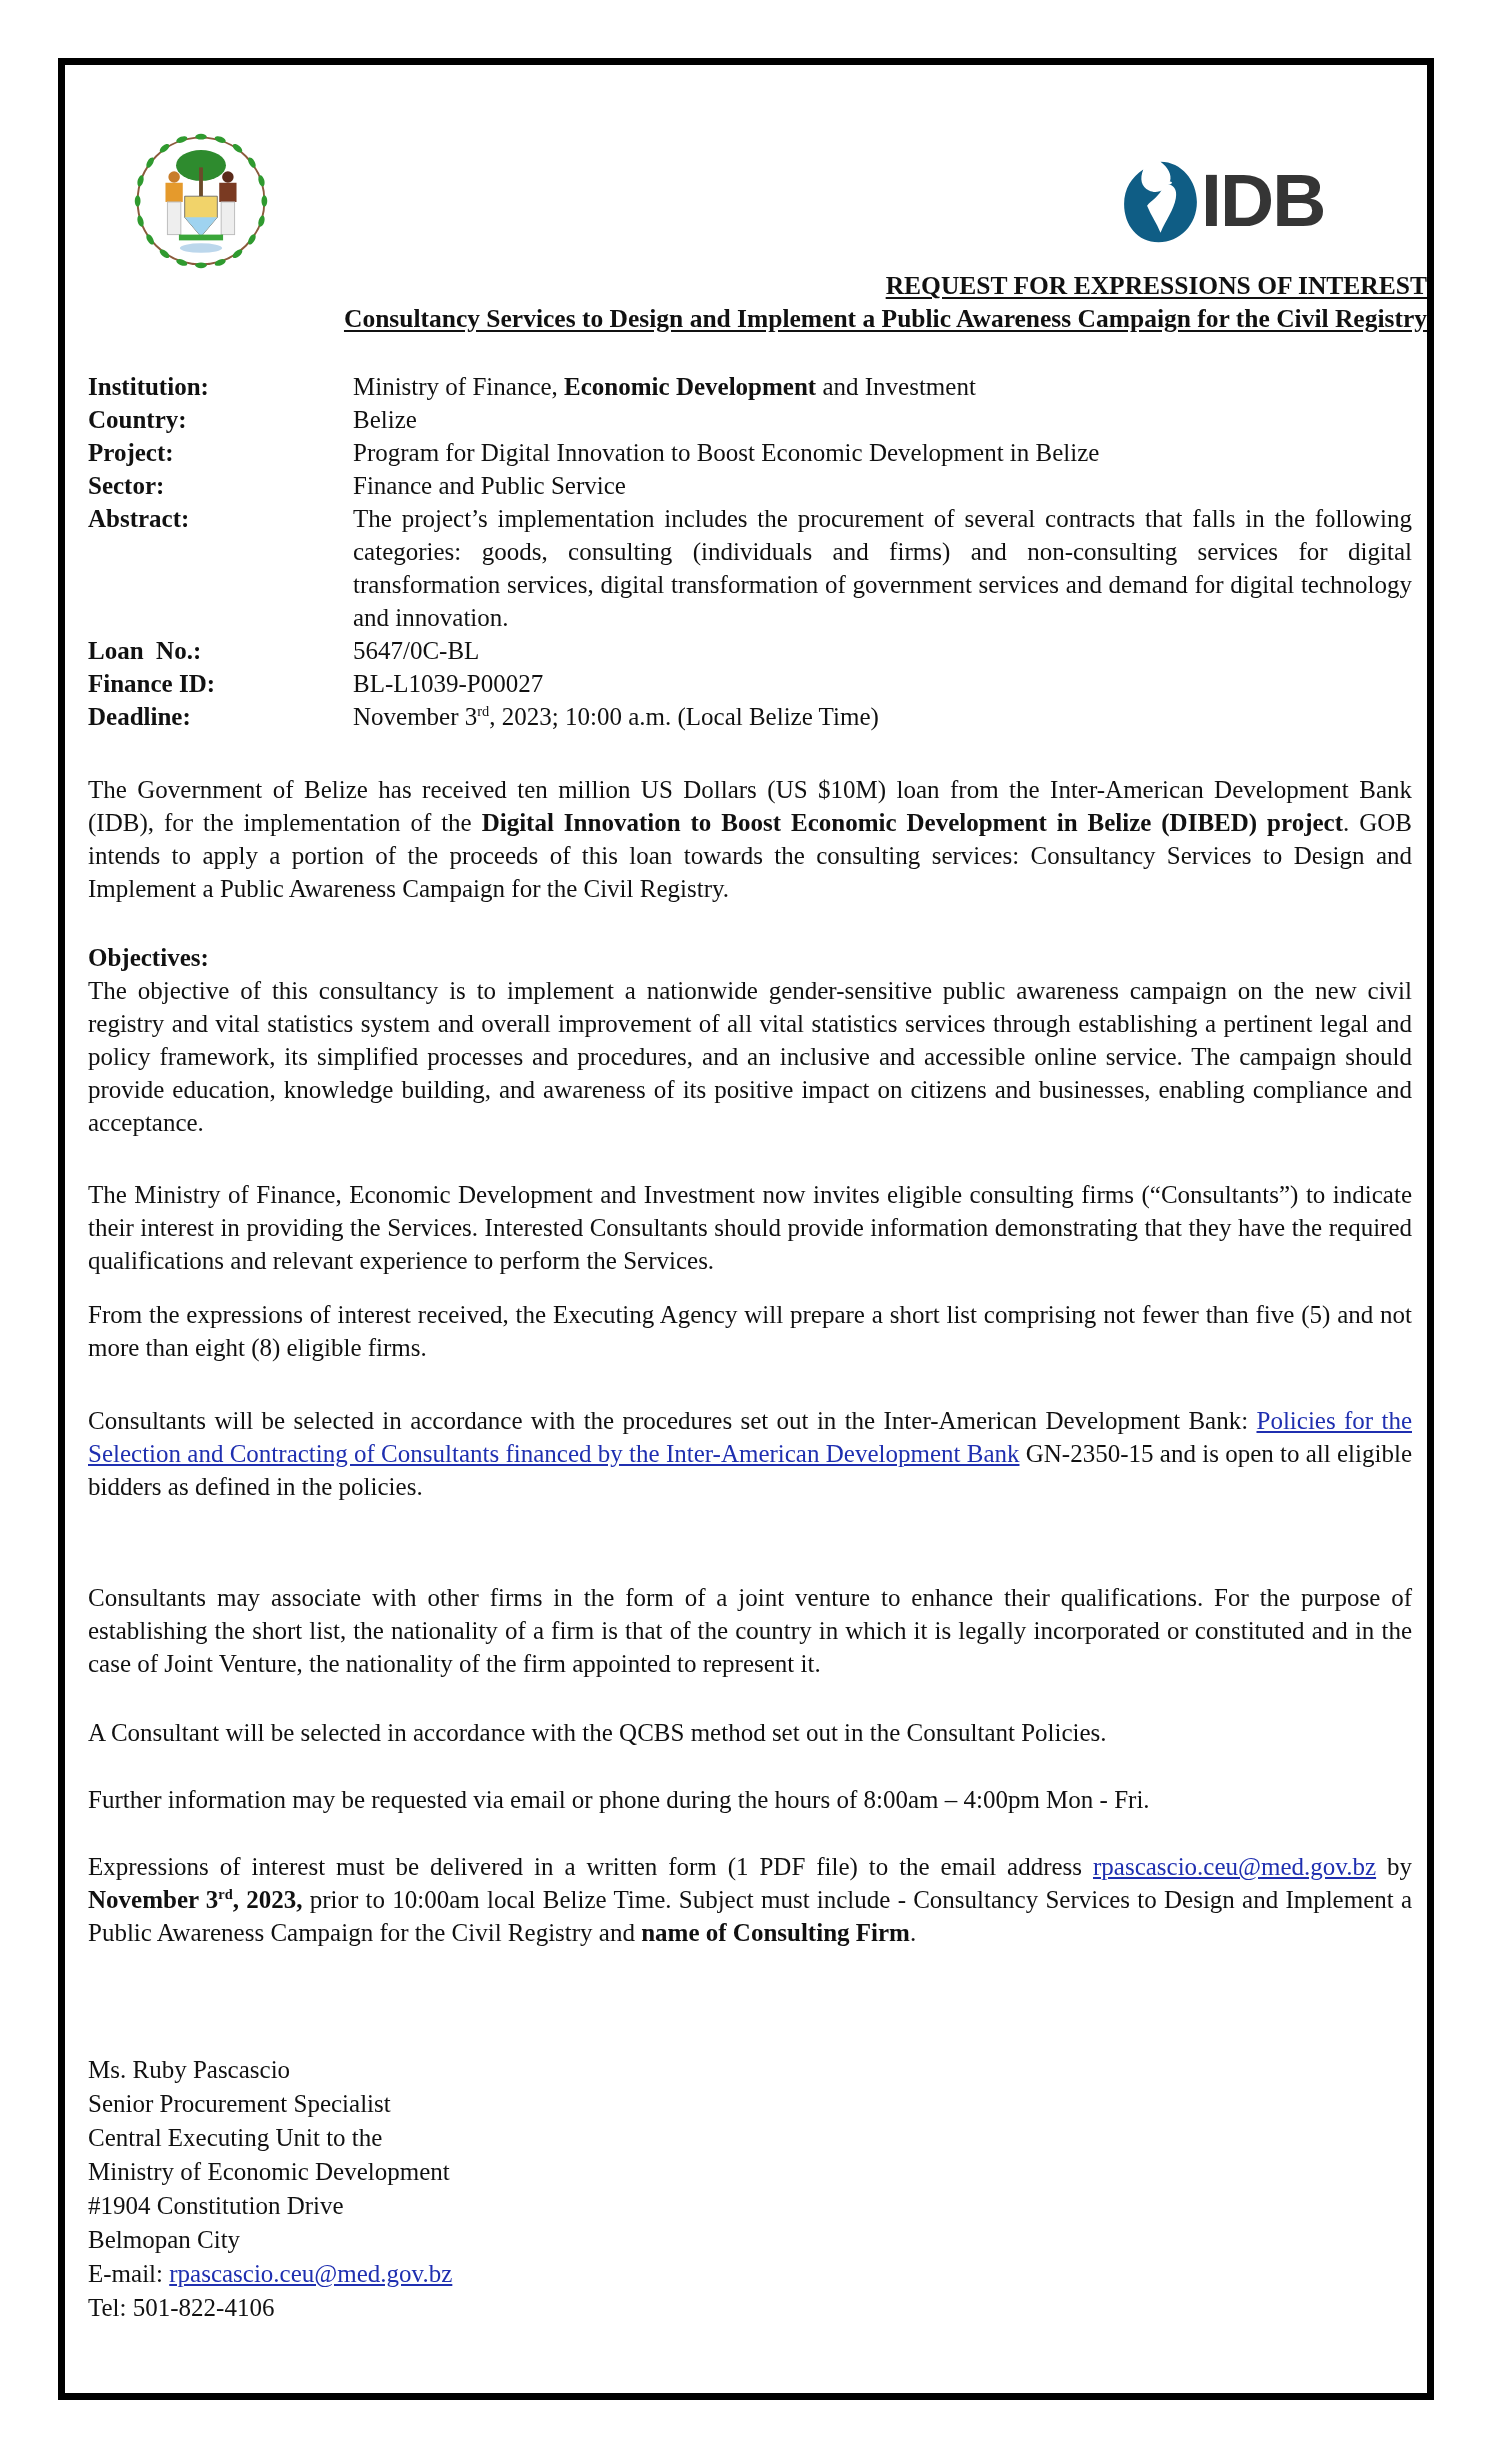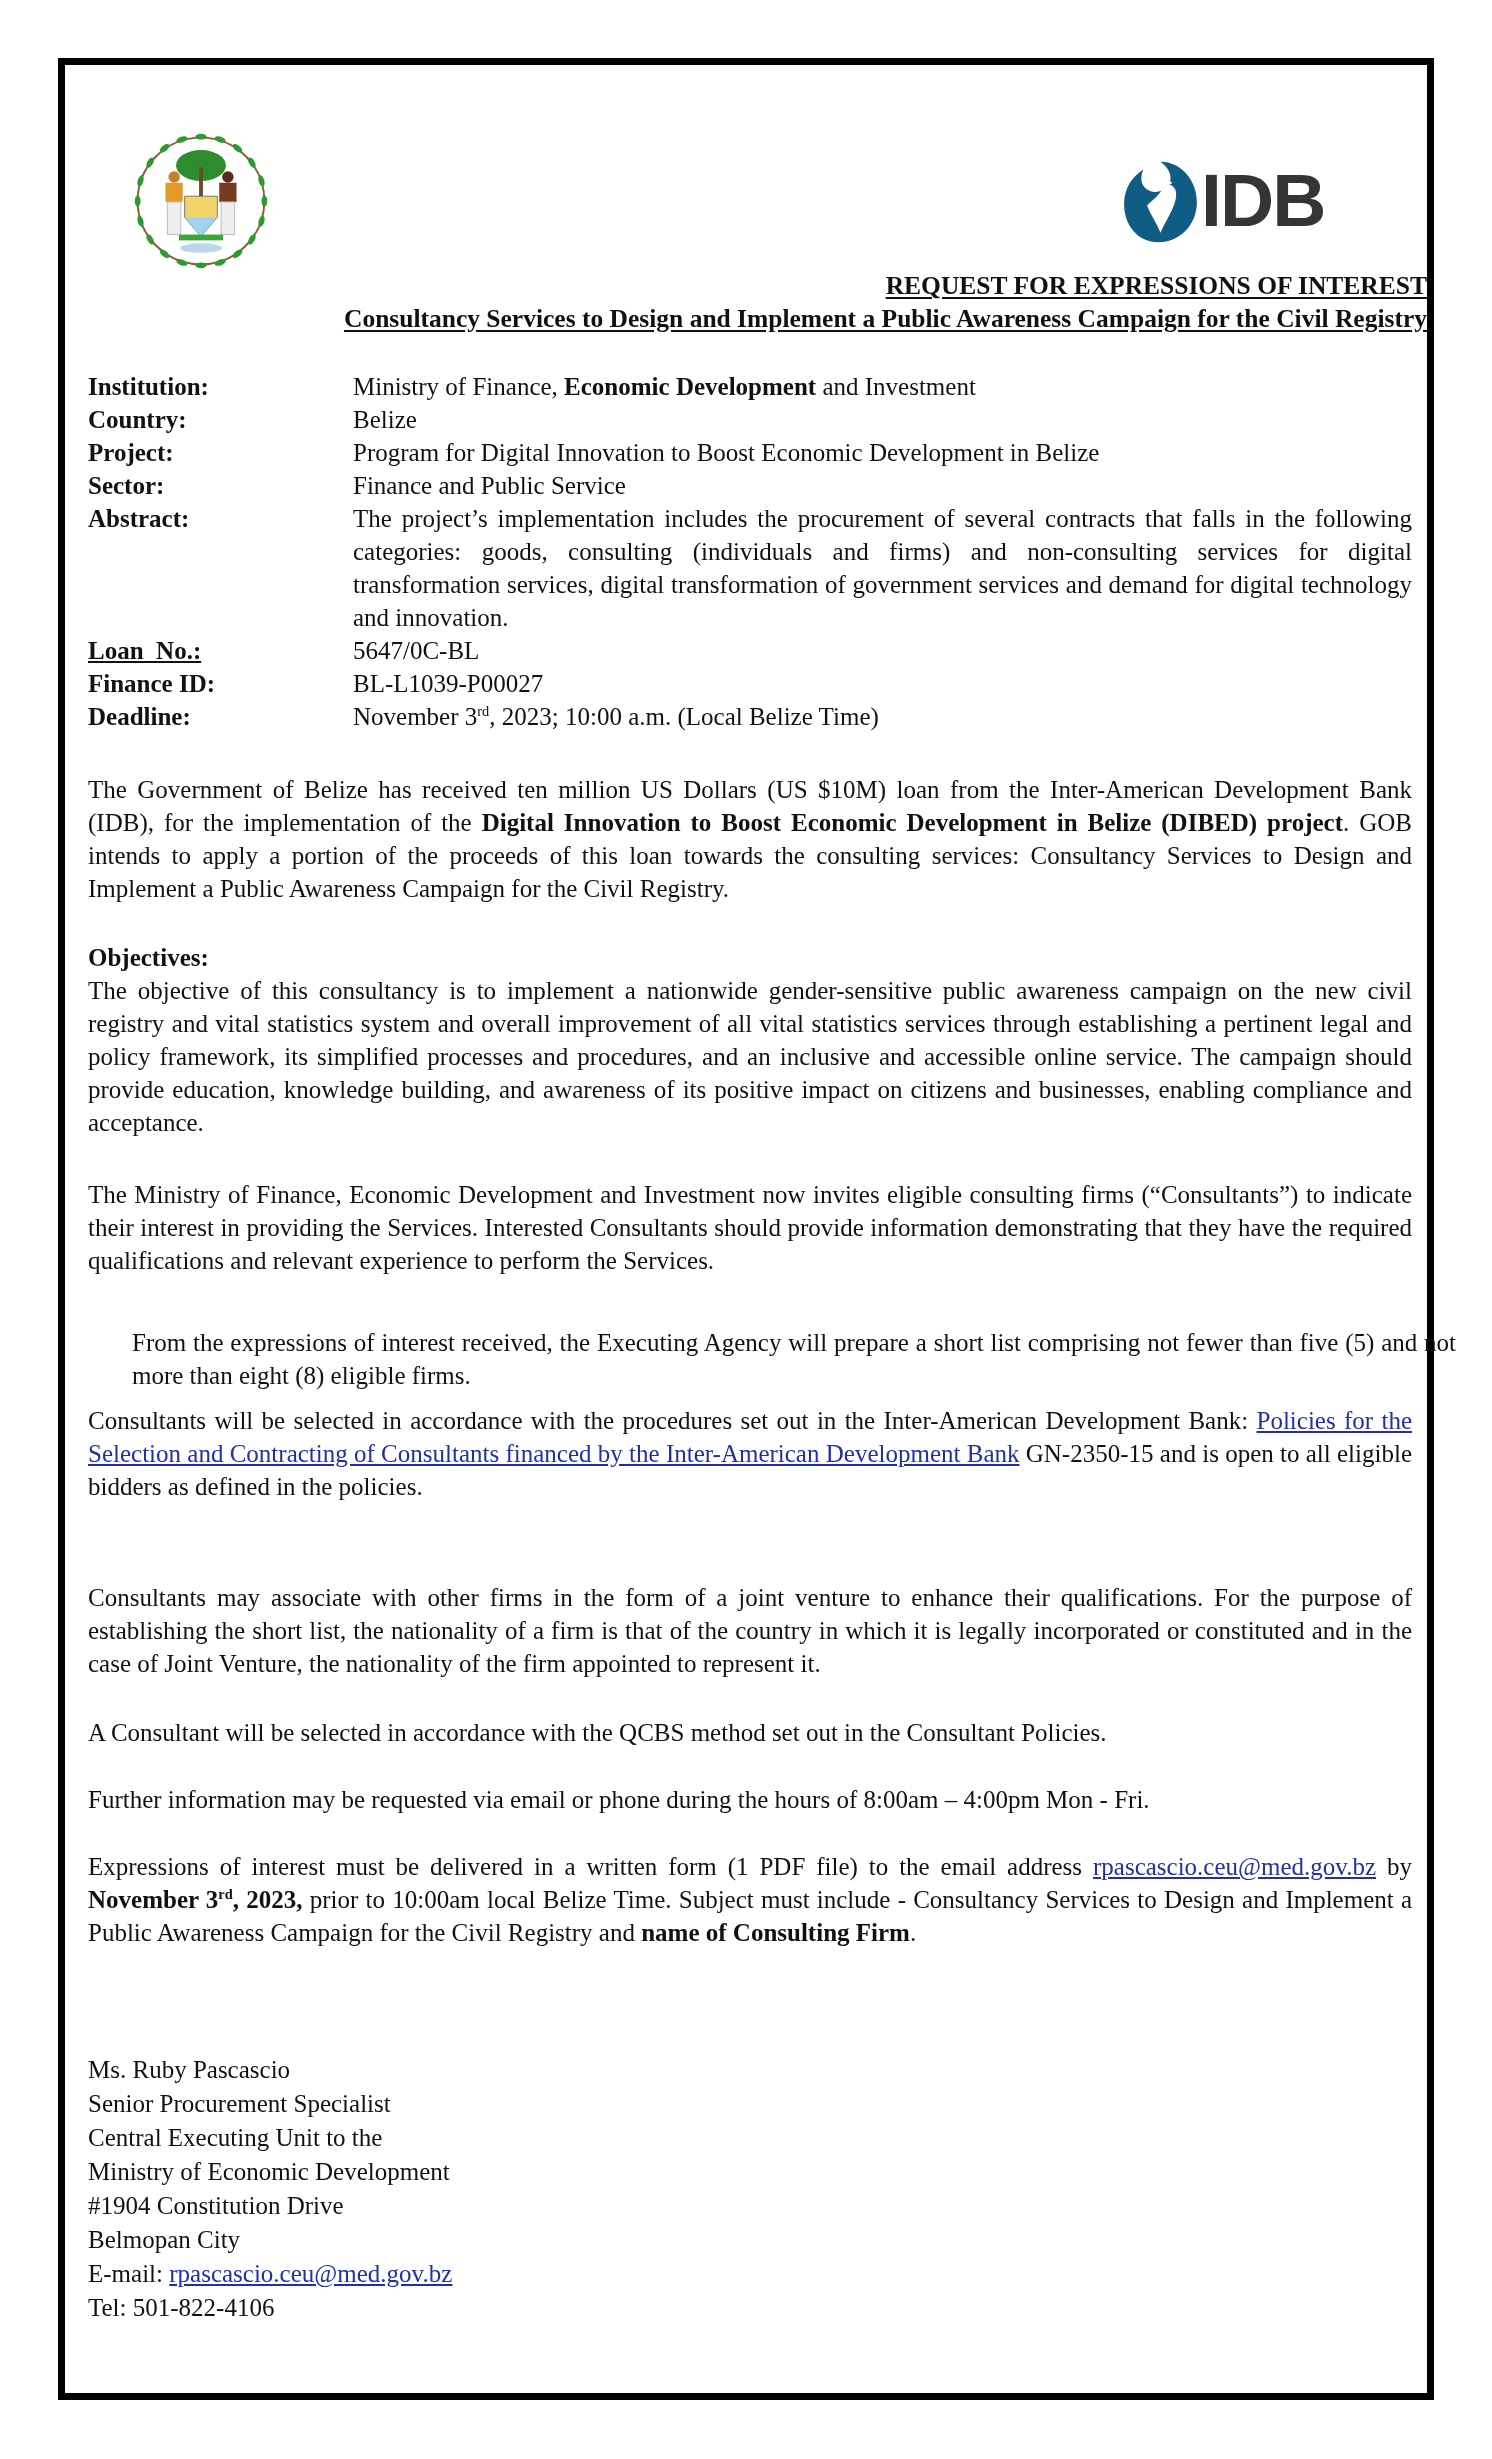--- a/index.html
+++ b/index.html
@@ -97,21 +97,21 @@
   </div>
   <div class="info-row">
     <div class="info-label">Sector:</div>
     <div class="info-value">Finance and Public Service</div>
   </div>
   <div class="info-row">
     <div class="info-label">Abstract:</div>
     <div class="info-value">The project’s implementation includes the procurement of several contracts that falls in the following categories: goods, consulting (individuals and firms) and non-consulting services for digital transformation services, digital transformation of government services and demand for digital technology and innovation.</div>
   </div>
   <div class="info-row">
-    <div class="info-label" style="white-space:pre;text-decoration:underline;">Loan  No.:</div>
+    <div class="info-label" style="white-space:pre;">Loan  No.:</div>
     <div class="info-value">5647/0C-BL</div>
   </div>
   <div class="info-row">
     <div class="info-label">Finance ID:</div>
     <div class="info-value">BL-L1039-P00027</div>
   </div>
   <div class="info-row">
     <div class="info-label">Deadline:</div>
     <div class="info-value"><span>November 3</span><sup>rd</sup><span>, 2023; 10:00 a.m. (Local Belize Time)</span></div>
   </div>
@@ -123,21 +123,21 @@
 
 <div class="body" style="top:941px;">
   <p><b>Objectives:</b></p>
   <p>The objective of this consultancy is to implement a nationwide gender-sensitive public awareness campaign on the new civil registry and vital statistics system and overall improvement of all vital statistics services through establishing a pertinent legal and policy framework, its simplified processes and procedures, and an inclusive and accessible online service. The campaign should provide education, knowledge building, and awareness of its positive impact on citizens and businesses, enabling compliance and acceptance.</p>
 </div>
 
 <div class="body" style="top:1178px;">
   <p>The Ministry of Finance, Economic Development and Investment now invites eligible consulting firms (“Consultants”) to indicate their interest in providing the Services. Interested Consultants should provide information demonstrating that they have the required qualifications and relevant experience to perform the Services.</p>
 </div>
 
-<div class="body" style="top:1326px;margin-left:44px;">
+<div class="body" style="top:1298px;">
   <p>From the expressions of interest received, the Executing Agency will prepare a short list comprising not fewer than five (5) and not more than eight (8) eligible firms.</p>
 </div>
 
 <div class="body" style="top:1404px;">
   <p><span>Consultants will be selected in accordance with the procedures set out in the Inter-American Development Bank: </span><a class="link">Policies for the Selection and Contracting of Consultants financed by the Inter-American Development Bank</a><span> GN-2350-15 and is open to all eligible bidders as defined in the policies.</span></p>
 </div>
 
 <div class="body" style="top:1581px;">
   <p>Consultants may associate with other firms in the form of a joint venture to enhance their qualifications. For the purpose of establishing the short list, the nationality of a firm is that of the country in which it is legally incorporated or constituted and in the case of Joint Venture, the nationality of the firm appointed to represent it.</p>
 </div>

